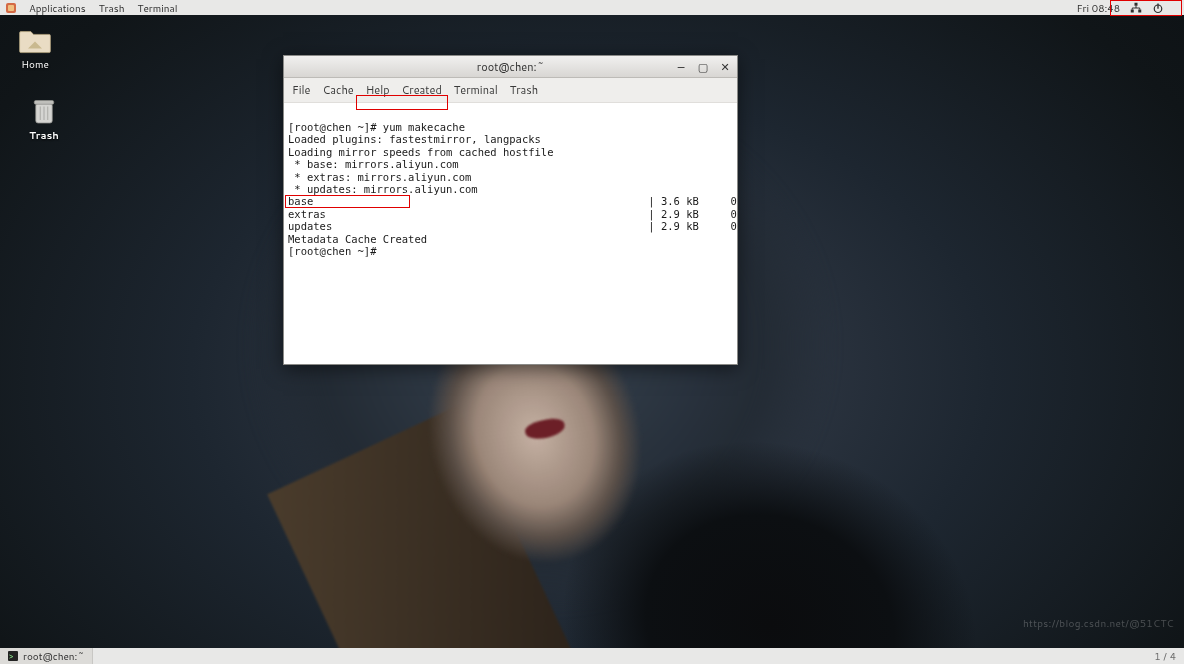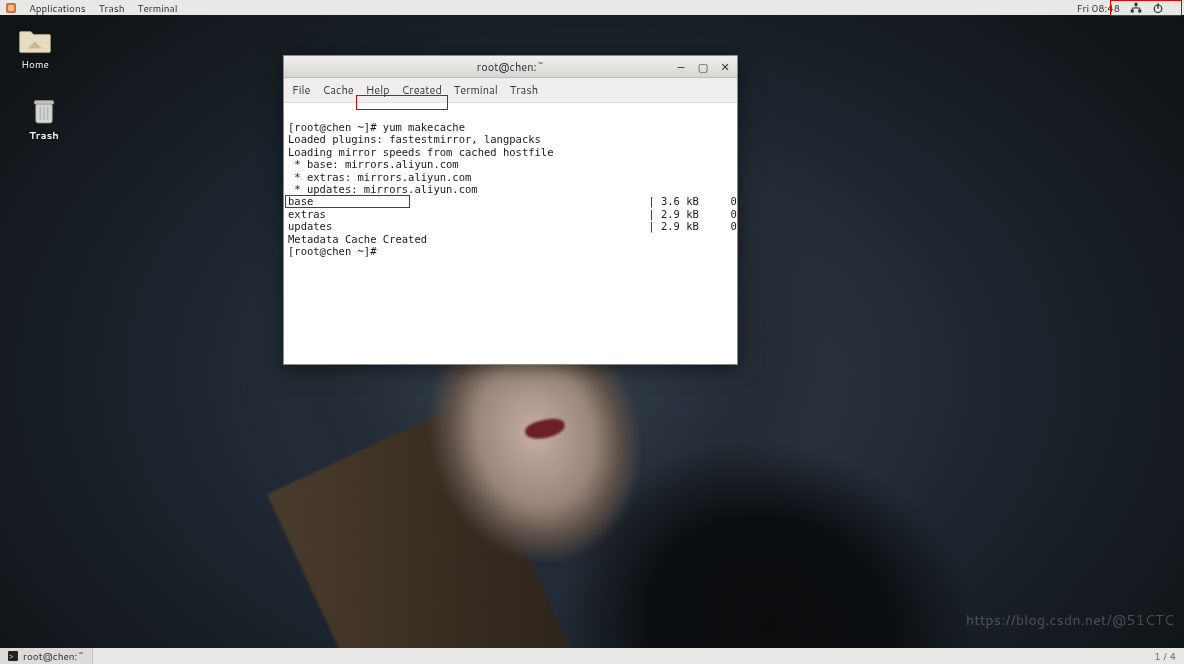--- a/index.html
+++ b/index.html
@@ -44,21 +44,21 @@
   .term-menu { height: 18px; display:flex; align-items:center; gap: 12px; padding: 12px 8px; font-size: 11px; color:#3a3a3a; border-bottom:1px solid #e0dedb; background:#efeeec; }
   .term-body { flex:1; background:#fff; padding: 18px 4px; overflow:hidden; }
   .term-body pre { font-family: "DejaVu Sans Mono","Liberation Mono",monospace; font-size: 10.5px; line-height: 12.4px; color:#1a1a1a; white-space: pre; }
 
   
   .bottom-panel { position:absolute; left:0; right:0; bottom:0; height:16px; background:#e8e8e7; display:flex; align-items:center; font-size:10px; color:#2e2e2e; z-index:10; }
   .bottom-panel .task { display:flex; align-items:center; gap:5px; padding:0 8px; height:100%; background:#dcdbd8; border-right:1px solid #c8c7c4; }
   .bottom-panel .task .ticon { width:10px; height:10px; background:#222; border-radius:1px; position:relative;}
   .bottom-panel .task .ticon::after{ content:">"; color:#9f9; font-size:8px; position:absolute; left:1px; top:-1px;}
   .bottom-panel .right { margin-left:auto; padding-right:8px; color:#6a6a6a;text-align:right; }
-  .watermark { position:absolute; right:10px; bottom:18px; font-size:14px; color:rgba(220,220,220,0.28); letter-spacing:0.3px; pointer-events:none;}
+  .watermark { position:absolute; right:10px; bottom:18px; font-size:10px; color:rgba(220,220,220,0.28); letter-spacing:0.3px; pointer-events:none;}
 </style>
 </head>
 <body>
 
 <div class="top-panel">
   <div class="left">
     <span class="activities-icon"></span>
     <span class="menu-item">Applications</span>
     <span class="menu-item">Trash</span>
     <span class="menu-item">Terminal</span>

